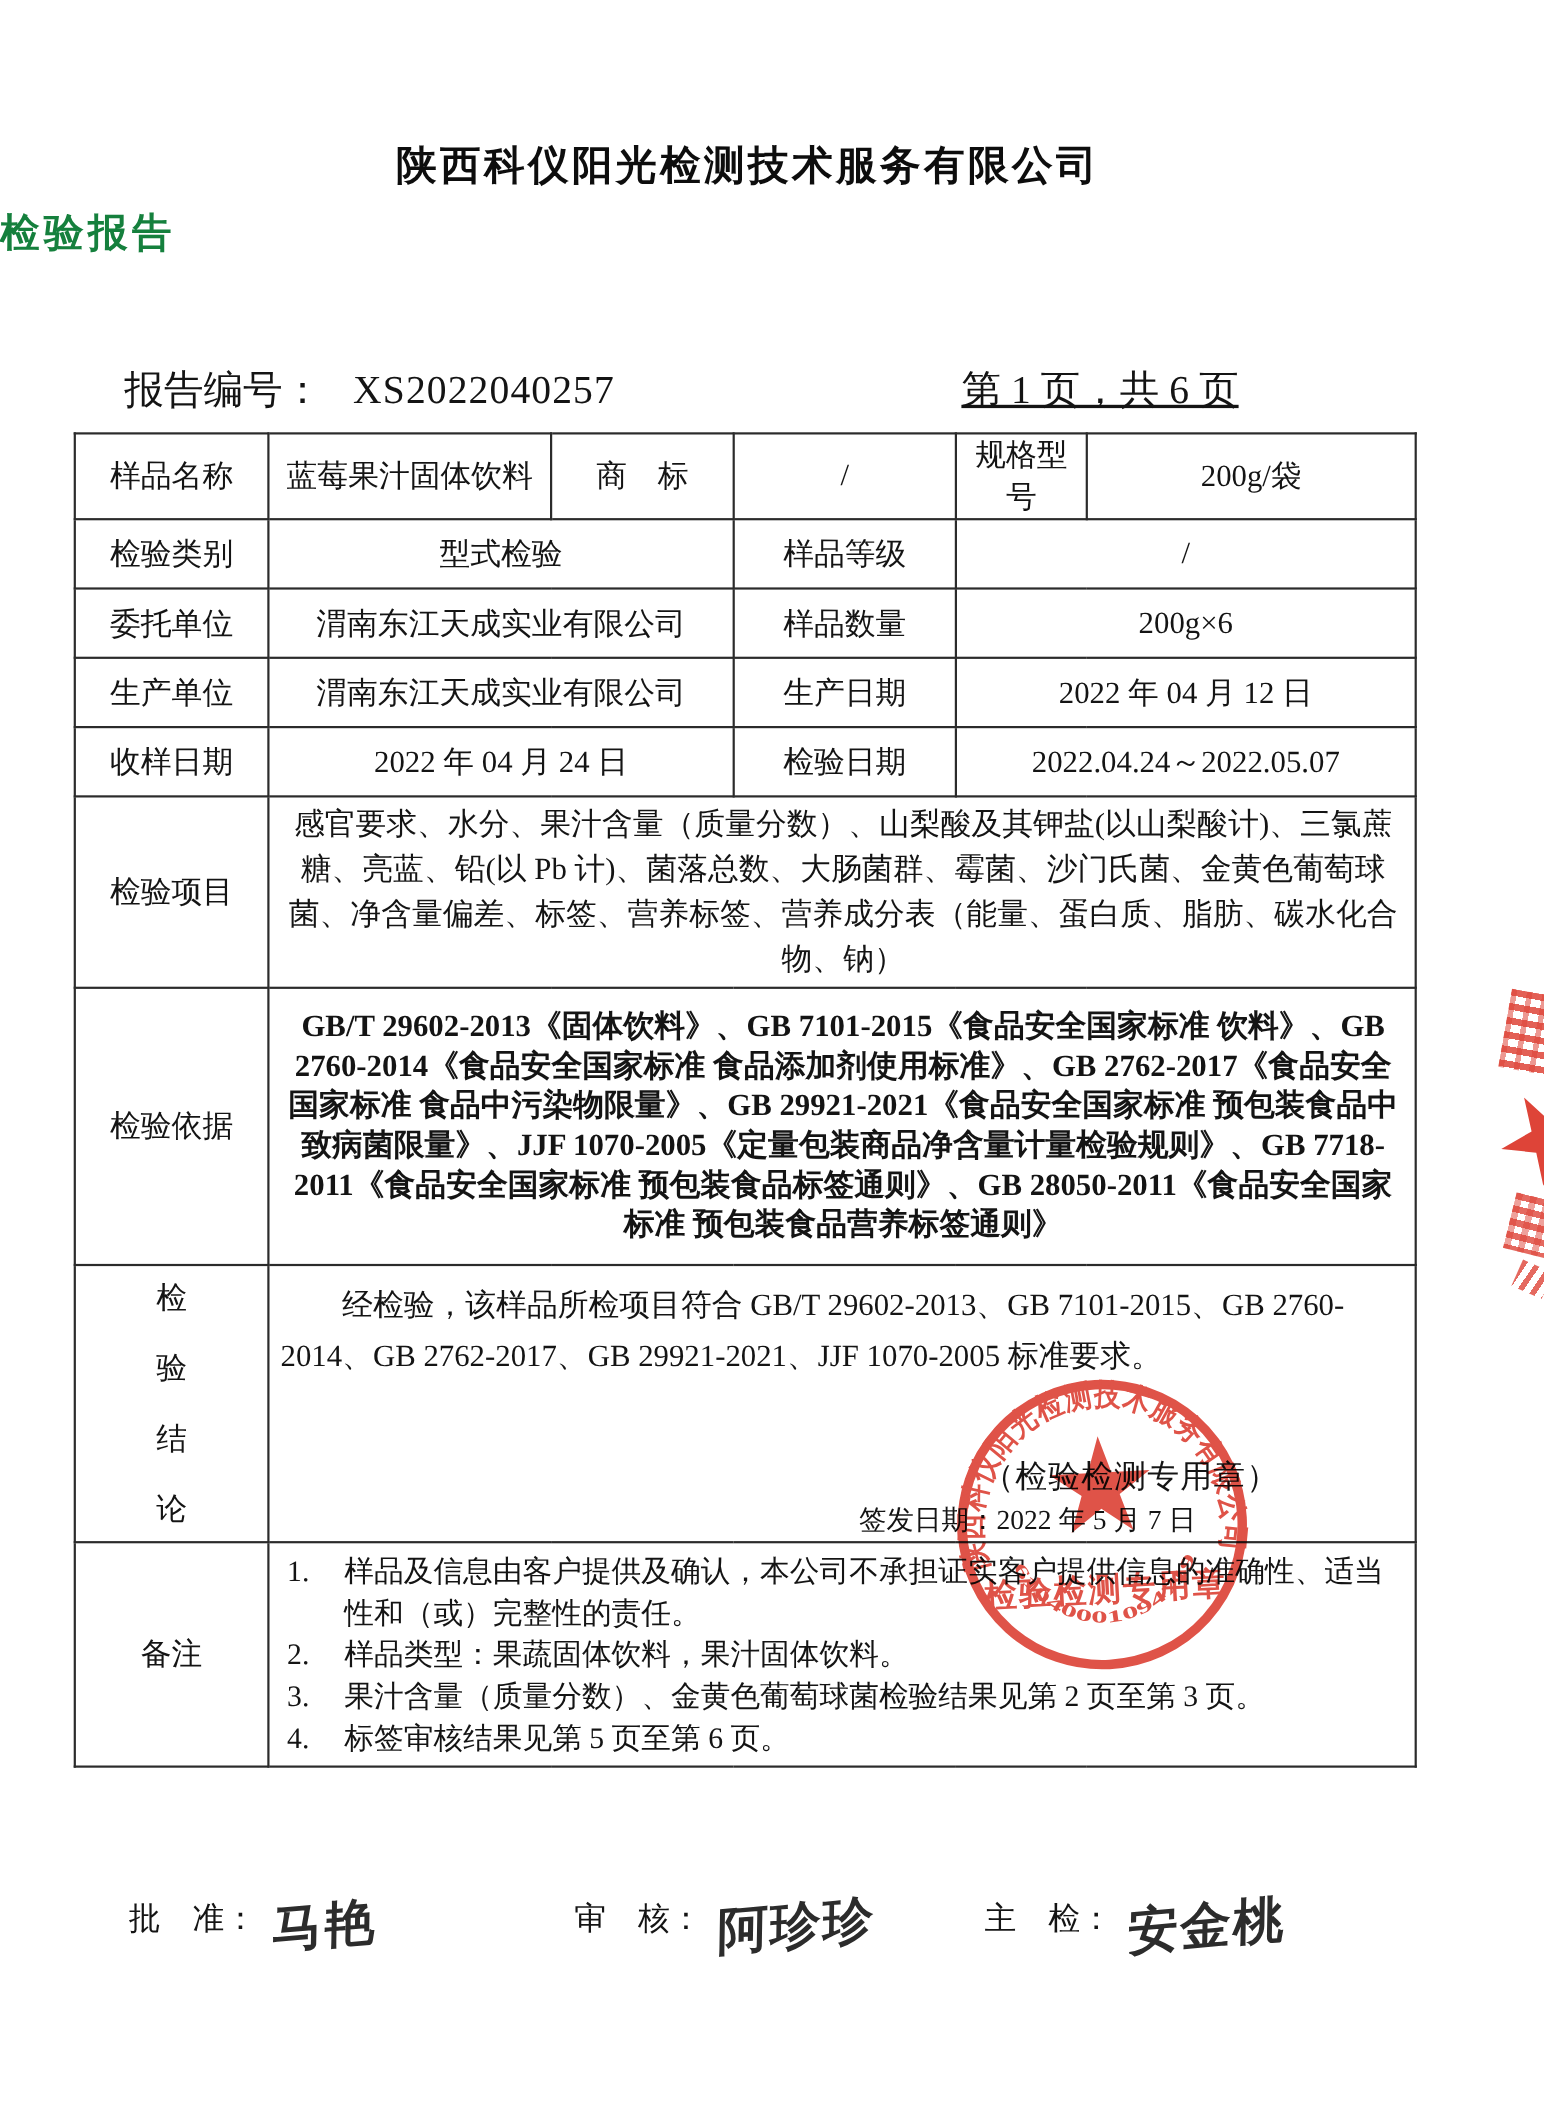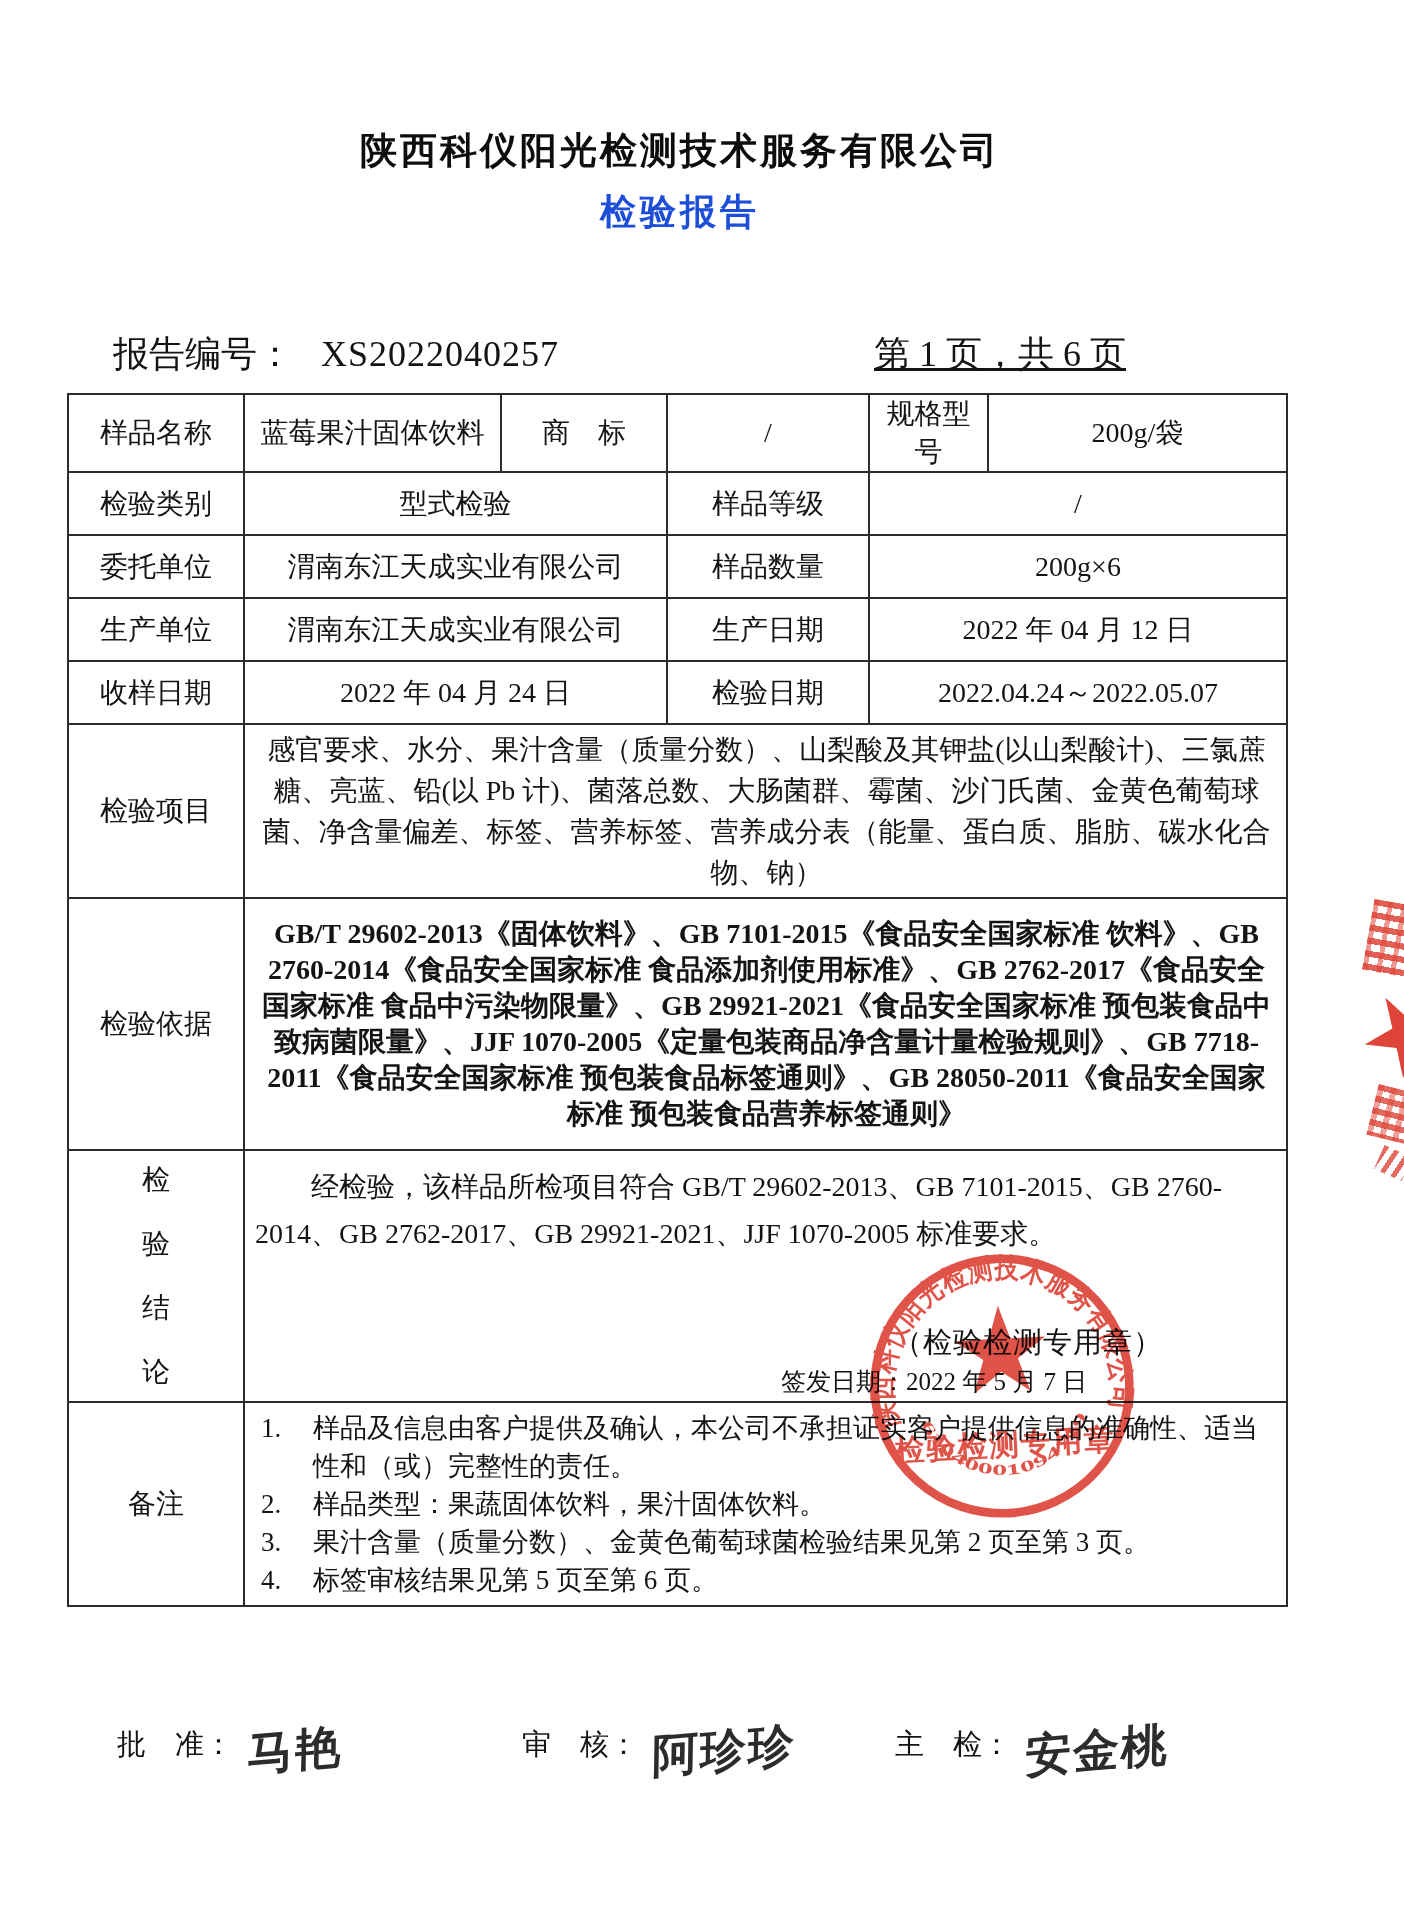--- a/index.html
+++ b/index.html
@@ -6,23 +6,23 @@
   body{
     width:1404px;height:1920px;background:#ffffff;position:relative;
     font-family:"Liberation Serif","DejaVu Serif",serif;color:#141414;overflow:hidden;
   }
   .title{
     position:absolute;top:126px;left:0;width:1360px;text-align:center;
     font-family:"Liberation Sans","DejaVu Sans",sans-serif;
     font-size:37px;font-weight:bold;letter-spacing:3px;color:#0d0d0d;
   }
   .subtitle{
-    position:absolute;top:188px;left:0;width:1360px;text-align:center;
+    position:absolute;top:188px;left:0;width:1360px;
     font-family:"Liberation Sans","DejaVu Sans",sans-serif;
-    font-size:36px;font-weight:bold;letter-spacing:4px;color:#1d4ed8;
+    font-size:36px;font-weight:bold;letter-spacing:4px;color:#15803d;
   }
   .meta{position:absolute;top:330px;left:67px;width:1219px;font-size:36px;}
   .meta .rn-label{margin-left:46px;}
   .meta .rn-value{margin-left:28px;letter-spacing:1px;}
   .meta .pageinfo{position:absolute;right:160px;top:0;text-decoration:underline;}
 
   table.report{
     position:absolute;left:67px;top:393px;width:1219px;
     border-collapse:collapse;table-layout:fixed;font-size:28px;
   }

